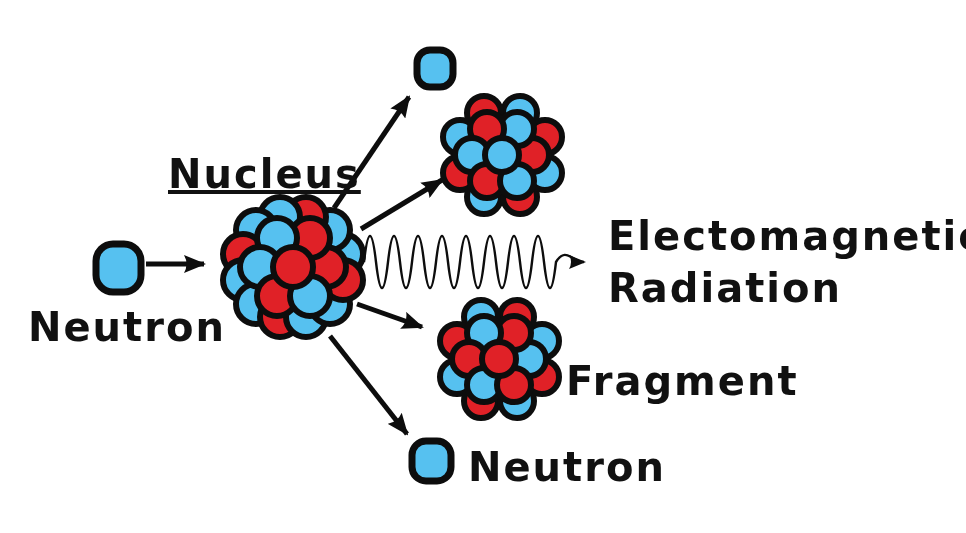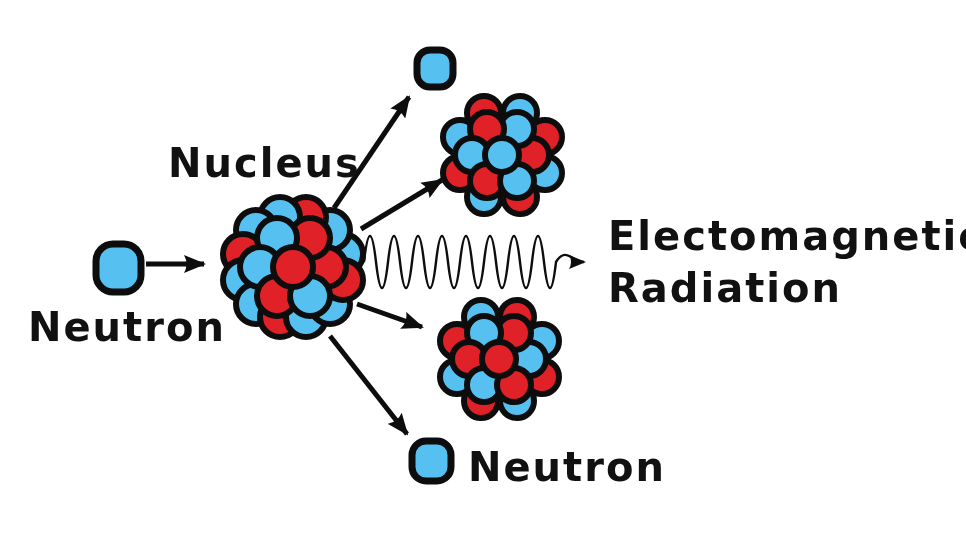--- a/index.html
+++ b/index.html
@@ -98,19 +98,20 @@
       <circle cx="469" cy="359" r="17" class="r"></circle>
       <circle cx="484" cy="385" r="17" class="b"></circle>
       <circle cx="514" cy="385" r="17" class="r"></circle>
       <circle cx="499" cy="359" r="17" class="r"></circle>
     </g>
 
     <rect class="particle" x="412" y="441" width="39" height="40" rx="14"></rect>
   </svg>
 
   <div class="label" style="left:28px;top:301px;">Neutron</div>
-  <div class="label" style="left:168px;top:137px;">Nucleus</div>
+  <div class="label" style="left:168px;top:148px;text-decoration:underline;">Nucleus</div>
   <div class="label" style="left:608px;top:210px;">
     <div>Electomagnetic</div>
     <div>Radiation</div>
   </div>
+  <div class="label" style="left:566px;top:355px;">Fragment</div>
   <div class="label" style="left:468px;top:441px;">Neutron</div>
 </div>
 
 </body></html>

